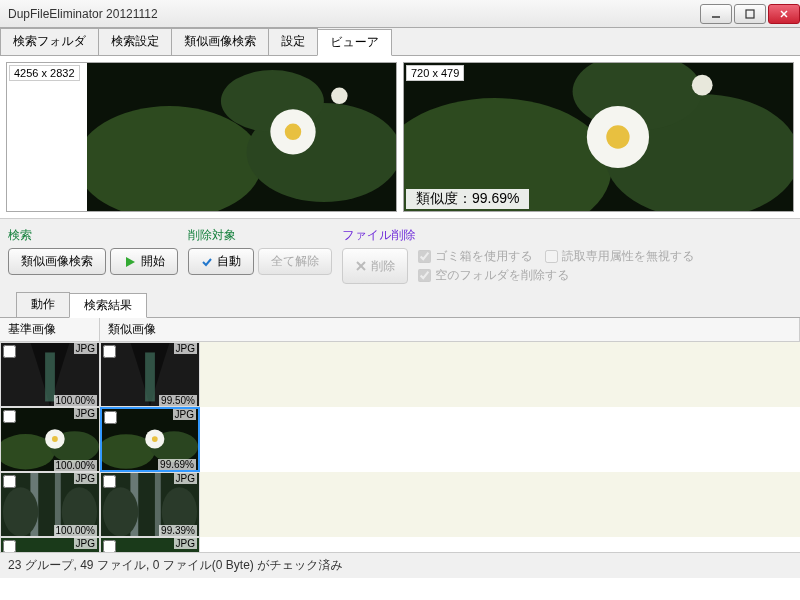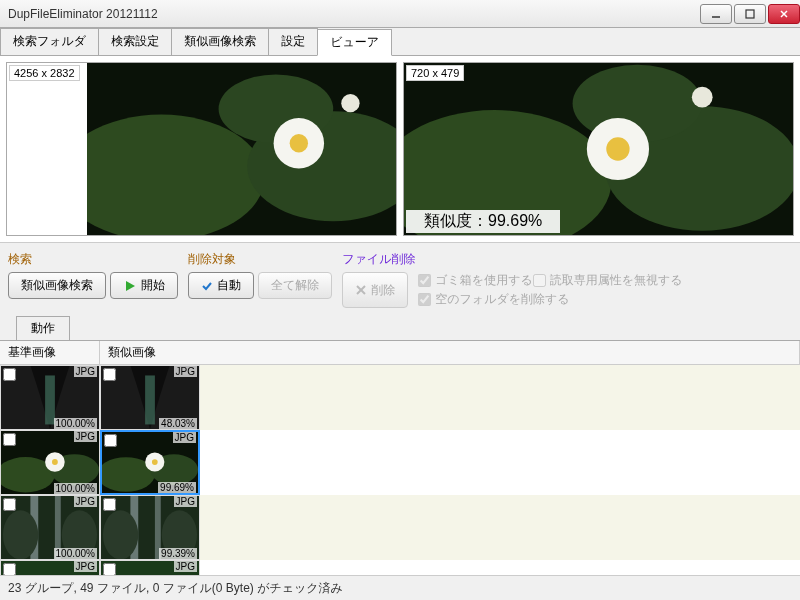--- a/index.html
+++ b/index.html
@@ -10,35 +10,35 @@
 .winbtns { display: flex; }
 .winbtn { width: 32px; height: 20px; margin-left: 2px; border: 1px solid #888; border-radius: 3px; display: flex; align-items: center; justify-content: center; background: linear-gradient(#fdfdfd, #e0e0e0); cursor: pointer; }
 .winbtn.close { background: linear-gradient(#e67, #c23); border-color: #a12; }
 .winbtn svg { width: 10px; height: 10px; }
 
 .main-tabs { display: flex; background: #f0f0f0; border-bottom: 1px solid #aaa; }
 .main-tab { padding: 4px 12px; border: 1px solid #aaa; border-bottom: none; background: #f0f0f0; margin-right: -1px; cursor: pointer; }
 .main-tab.active { background: #fff; border-bottom: 1px solid #fff; position: relative; top: 1px; }
 
 .viewer { display: flex; gap: 6px; padding: 6px; background: #fff; border-bottom: 1px solid #ccc; }
-.viewer-pane { flex: 1; border: 1px solid #aaa; background: #fff; position: relative; height: 174px; overflow: hidden; }
+.viewer-pane { flex: 1; border: 1px solid #aaa; background: #fff; position: relative; height: 150px; overflow: hidden; }
 .viewer-pane .dim { position: absolute; top: 2px; left: 2px; background: #fff; border: 1px solid #ccc; padding: 1px 4px; font-size: 11px; z-index: 2; }
-.viewer-pane .sim { position: absolute; bottom: 2px; left: 2px; background: rgba(255,255,255,0.9); padding: 1px 18px; font-size: 16px; z-index: 2; }
+.viewer-pane .sim { position: absolute; bottom: 2px; left: 2px; background: rgba(255,255,255,0.9); padding: 1px 10px; font-size: 14px; z-index: 2; }
 .img-lily { width: 100%; height: 100%; display: flex; align-items: center; justify-content: center; }
 .img-lily.left { padding-left: 80px; }
 .lily-svg { width: 100%; height: 100%; }
 
 .controls { display: flex; gap: 10px; padding: 8px; background: #f0f0f0; }
 .ctrl-group { display: flex; flex-direction: column; gap: 4px; }
-.ctrl-label { color: #a16207; }
+.ctrl-label { color: #15803d; }
 .ctrl-row { display: flex; gap: 4px; }
 .btn { border: 1px solid #888; background: linear-gradient(#fdfdfd, #e5e5e5); padding: 4px 12px; border-radius: 4px; cursor: pointer; display: flex; align-items: center; gap: 4px; }
 .btn.disabled { color: #aaa; border-color: #ccc; }
 .ctrl-group.disabled .ctrl-label { color: #6d28d9; }
-.chk-row { display: flex; }
+.chk-row { display: flex; gap: 12px; }
 .chk { display: flex; align-items: center; gap: 4px; color: #aaa; }
 .chk input { margin: 0; }
 
 .sub-tabs { display: flex; background: #f0f0f0; border-bottom: 1px solid #aaa; padding-left: 16px; }
 .sub-tab { padding: 3px 14px; border: 1px solid #aaa; border-bottom: none; background: #f0f0f0; cursor: pointer; margin-right: -1px; }
 .sub-tab.active { background: #fff; border-bottom: 1px solid #fff; position: relative; top: 1px; }
 
 .results-header { display: flex; background: #f6f6f6; border-bottom: 1px solid #ccc; align-items: flex-end; }
 .results-header div { padding: 3px 8px; border-right: 1px solid #ccc; }
 .col-ref { width: 100px; }
@@ -176,36 +176,37 @@
             <input type="checkbox" checked="" disabled="" style="">
             <span>空のフォルダを削除する</span>
           </label>
       </div>
     </div>
   </div>
 </div>
 
 <div class="sub-tabs">
   <div class="sub-tab">動作</div>
+  <div class="sub-tab active">検索結果</div>
 </div>
 
 <div class="results-header">
   <div class="col-ref">基準画像</div>
   <div class="col-sim">類似画像</div>
 </div>
 
 <div class="results-body" id="results-body">
     <div class="result-row">
       <div class="thumb-cell"><input type="checkbox" style=""><span class="ext">JPG</span><span class="pct">100.00%</span><svg class="thumb-img" viewBox="0 0 100 65" preserveAspectRatio="xMidYMid slice">
           <rect width="100" height="65" fill="#0d0d0d"></rect>
           <path d="M0,0 L30,0 Q40,30 50,65 L0,65 Z" fill="#1a1a1a"></path>
           <path d="M100,0 L70,0 Q60,30 50,65 L100,65 Z" fill="#1a1a1a"></path>
           <rect x="45" y="10" width="10" height="50" fill="#4a806a" opacity="0.6"></rect>
         </svg></div>
-      <div class="thumb-cell"><input type="checkbox" style=""><span class="ext">JPG</span><span class="pct">48.03%</span><svg class="thumb-img" viewBox="0 0 100 65" preserveAspectRatio="xMidYMid slice">
+      <div class="thumb-cell"><input type="checkbox" style=""><span class="ext">JPG</span><span class="pct">99.50%</span><svg class="thumb-img" viewBox="0 0 100 65" preserveAspectRatio="xMidYMid slice">
           <rect width="100" height="65" fill="#0d0d0d"></rect>
           <path d="M0,0 L30,0 Q40,30 50,65 L0,65 Z" fill="#1a1a1a"></path>
           <path d="M100,0 L70,0 Q60,30 50,65 L100,65 Z" fill="#1a1a1a"></path>
           <rect x="45" y="10" width="10" height="50" fill="#4a806a" opacity="0.6"></rect>
         </svg></div>
       <div class="spacer"></div>
     </div>
     <div class="result-row">
       <div class="thumb-cell"><input type="checkbox" style=""><span class="ext">JPG</span><span class="pct">100.00%</span><svg class="thumb-img" viewBox="0 0 100 65" preserveAspectRatio="xMidYMid slice">
           <rect width="100" height="65" fill="#0a1208"></rect>

